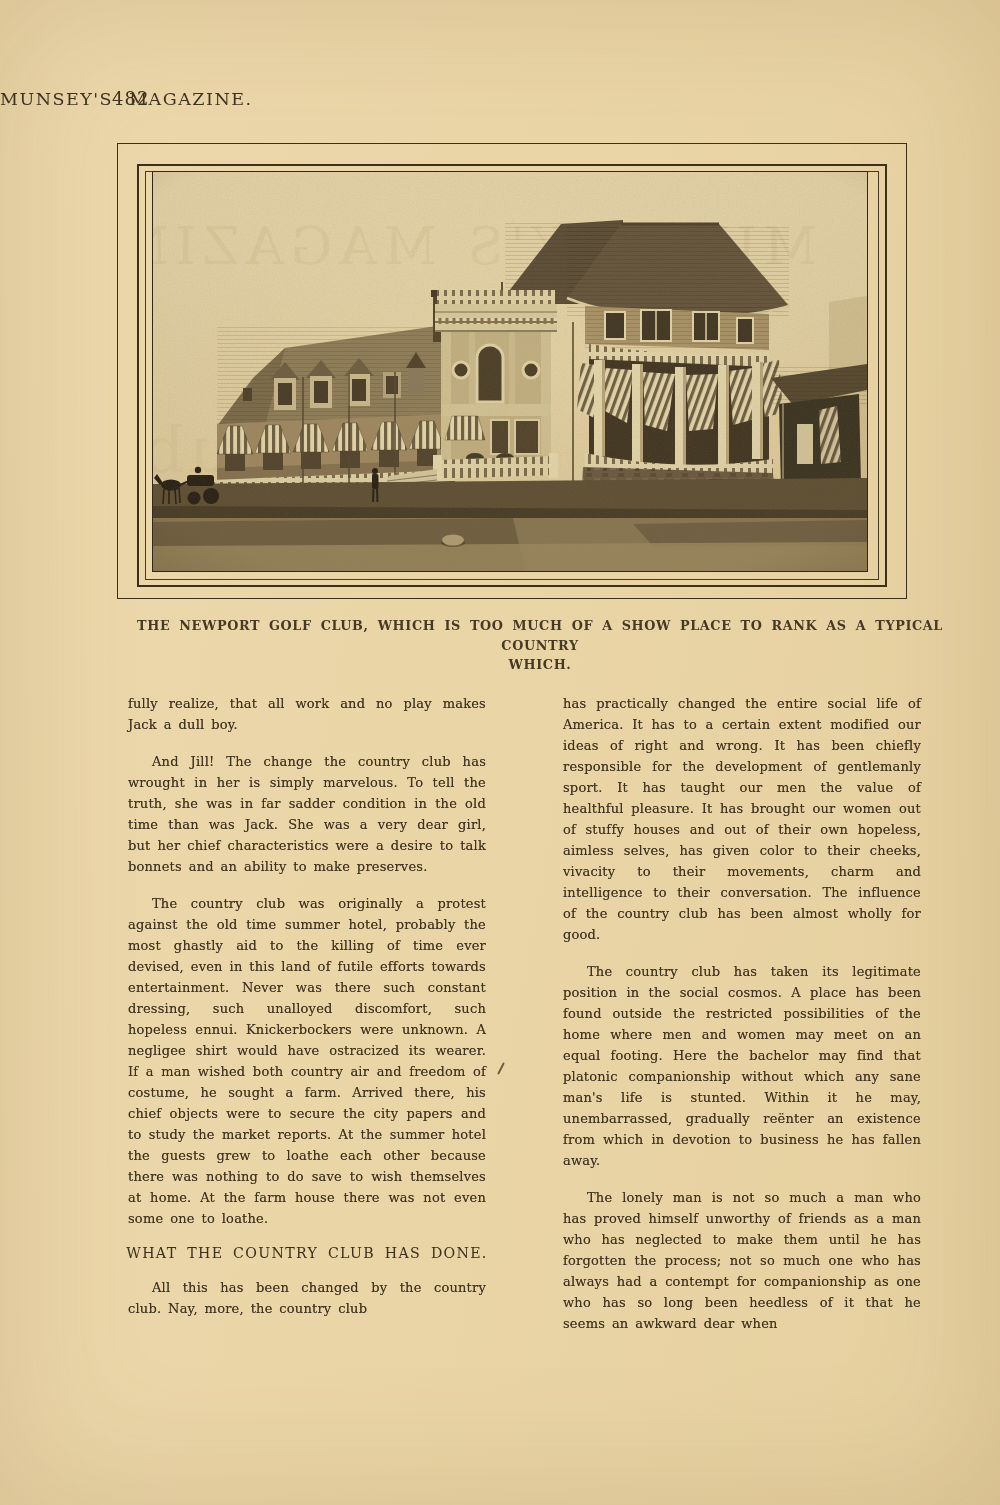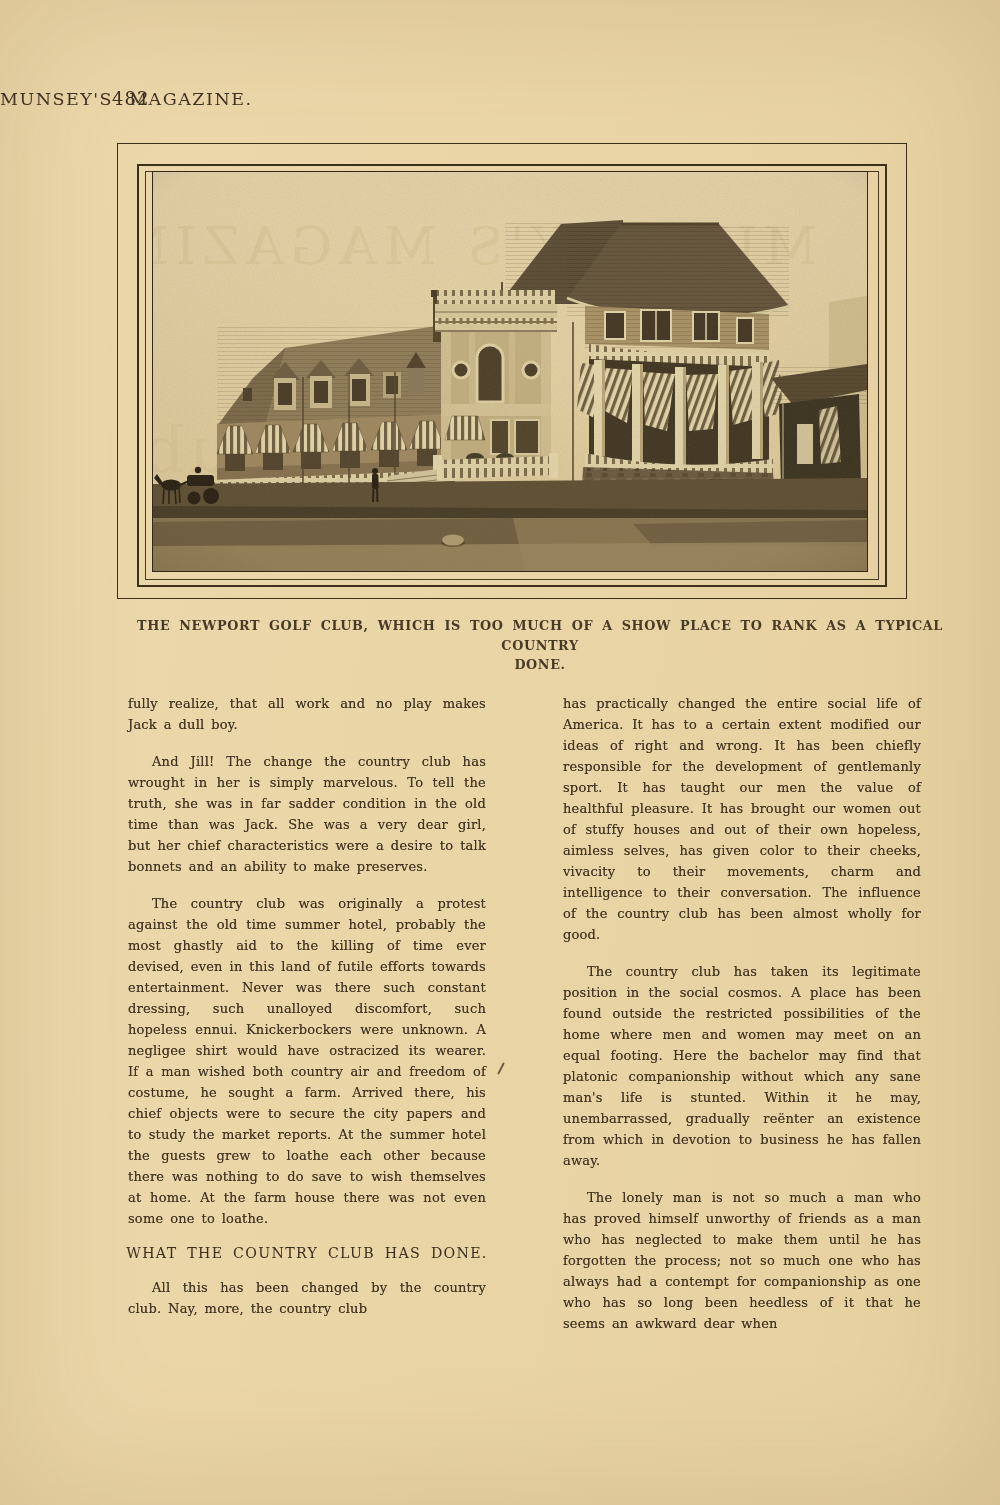--- a/index.html
+++ b/index.html
@@ -306,21 +306,21 @@
         </g>
 
         <rect x="0" y="0" width="714" height="399" filter="url(#pgrain)" opacity="0.45"></rect>
         <rect x="0" y="0" width="714" height="399" fill="url(#vg)"></rect>
       </svg>
     </div>
   </div>
 
   <div class="caption">
     <div>THE NEWPORT GOLF CLUB, WHICH IS TOO MUCH OF A SHOW PLACE TO RANK AS A TYPICAL COUNTRY</div>
-    <div>DONE.</div>
+    <div>WHICH.</div>
   </div>
 
   <div class="columns">
     <div class="col col-left">
       <p>fully realize, that all work and no play makes Jack a dull boy.</p>
       <p class="indent">And Jill!  The change the country club has wrought in her is simply marvelous.  To tell the truth, she was in far sadder condition in the old time than was Jack.  She was a very dear girl, but her chief characteristics were a desire to talk bonnets and an ability to make preserves.</p>
       <p class="indent">The country club was originally a protest against the old time summer hotel, probably the most ghastly aid to the killing of time ever devised, even in this land of futile efforts towards entertainment.  Never was there such constant dressing, such unalloyed discomfort, such hopeless ennui.  Knickerbockers were unknown.  A negligee shirt would have ostracized its wearer.  If a man wished both country air and freedom of costume, he sought a farm.  Arrived there, his chief objects were to secure the city papers and to study the market reports.  At the summer hotel the guests grew to loathe each other because there was nothing to do save to wish themselves at home.  At the farm house there was not even some one to loathe.</p>
       <h2 class="section-heading">WHAT THE COUNTRY CLUB HAS DONE.</h2>
       <p class="indent">All this has been changed by the country club.  Nay, more, the country club</p>
     </div>

